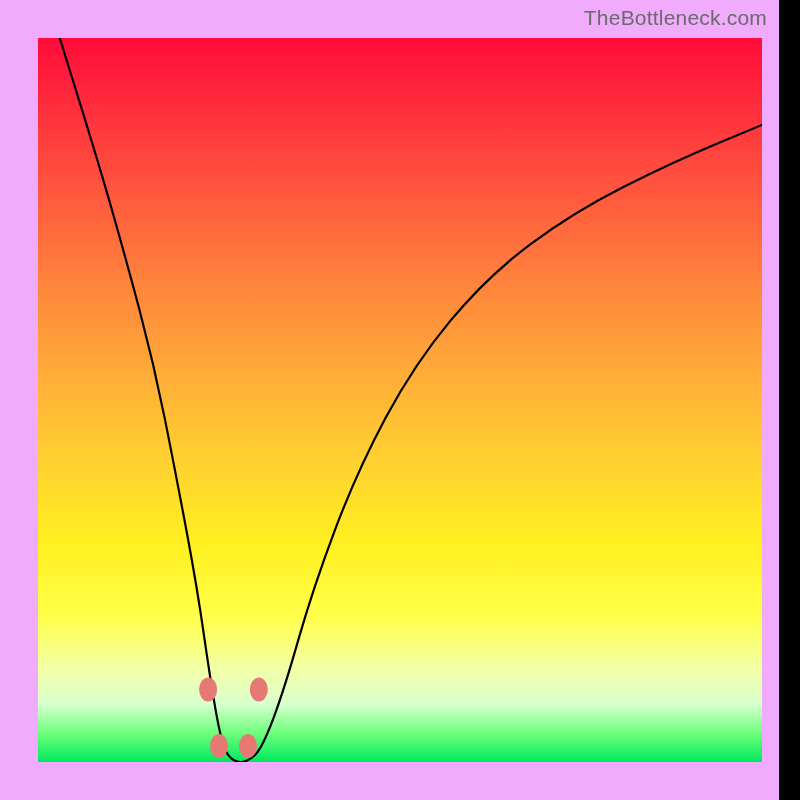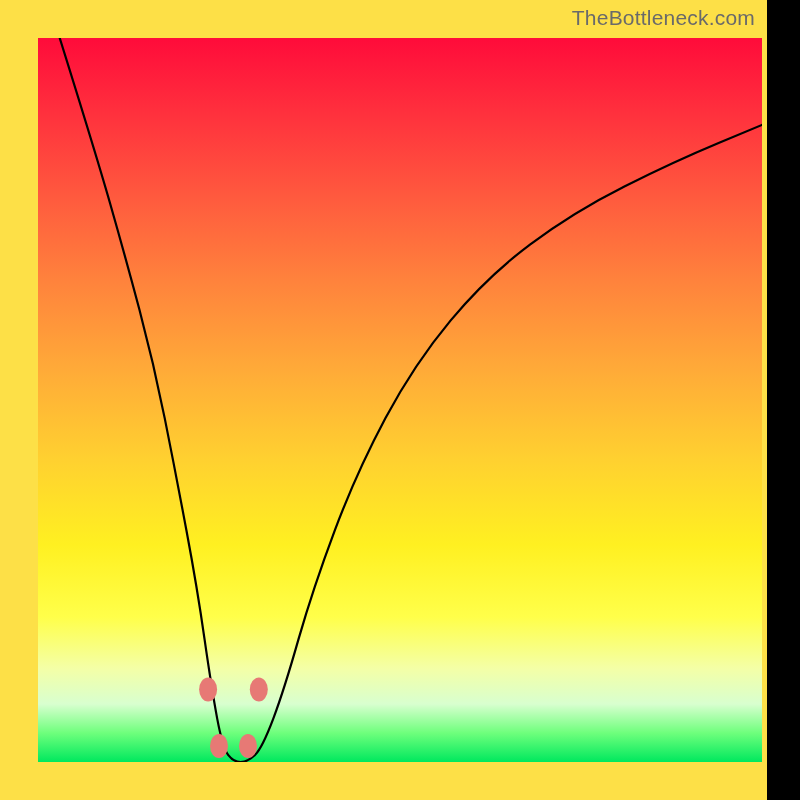--- a/index.html
+++ b/index.html
@@ -10,21 +10,22 @@
     overflow: hidden;
     background: #000;
     font-family: Arial, Helvetica, sans-serif;
   }
   .frame {
     position: absolute;
     left: 0;
     top: 0;
     width: 767px;
     height: 800px;
-    background: #fde047;
+    background: #f0abfc;
+    padding-left: 12px;
   }
   .plot {
     position: absolute;
     left: 38px;
     top: 38px;
     width: 724px;
     height: 724px;
     
     background: linear-gradient(to bottom,
       #ff0b3a 0%,

